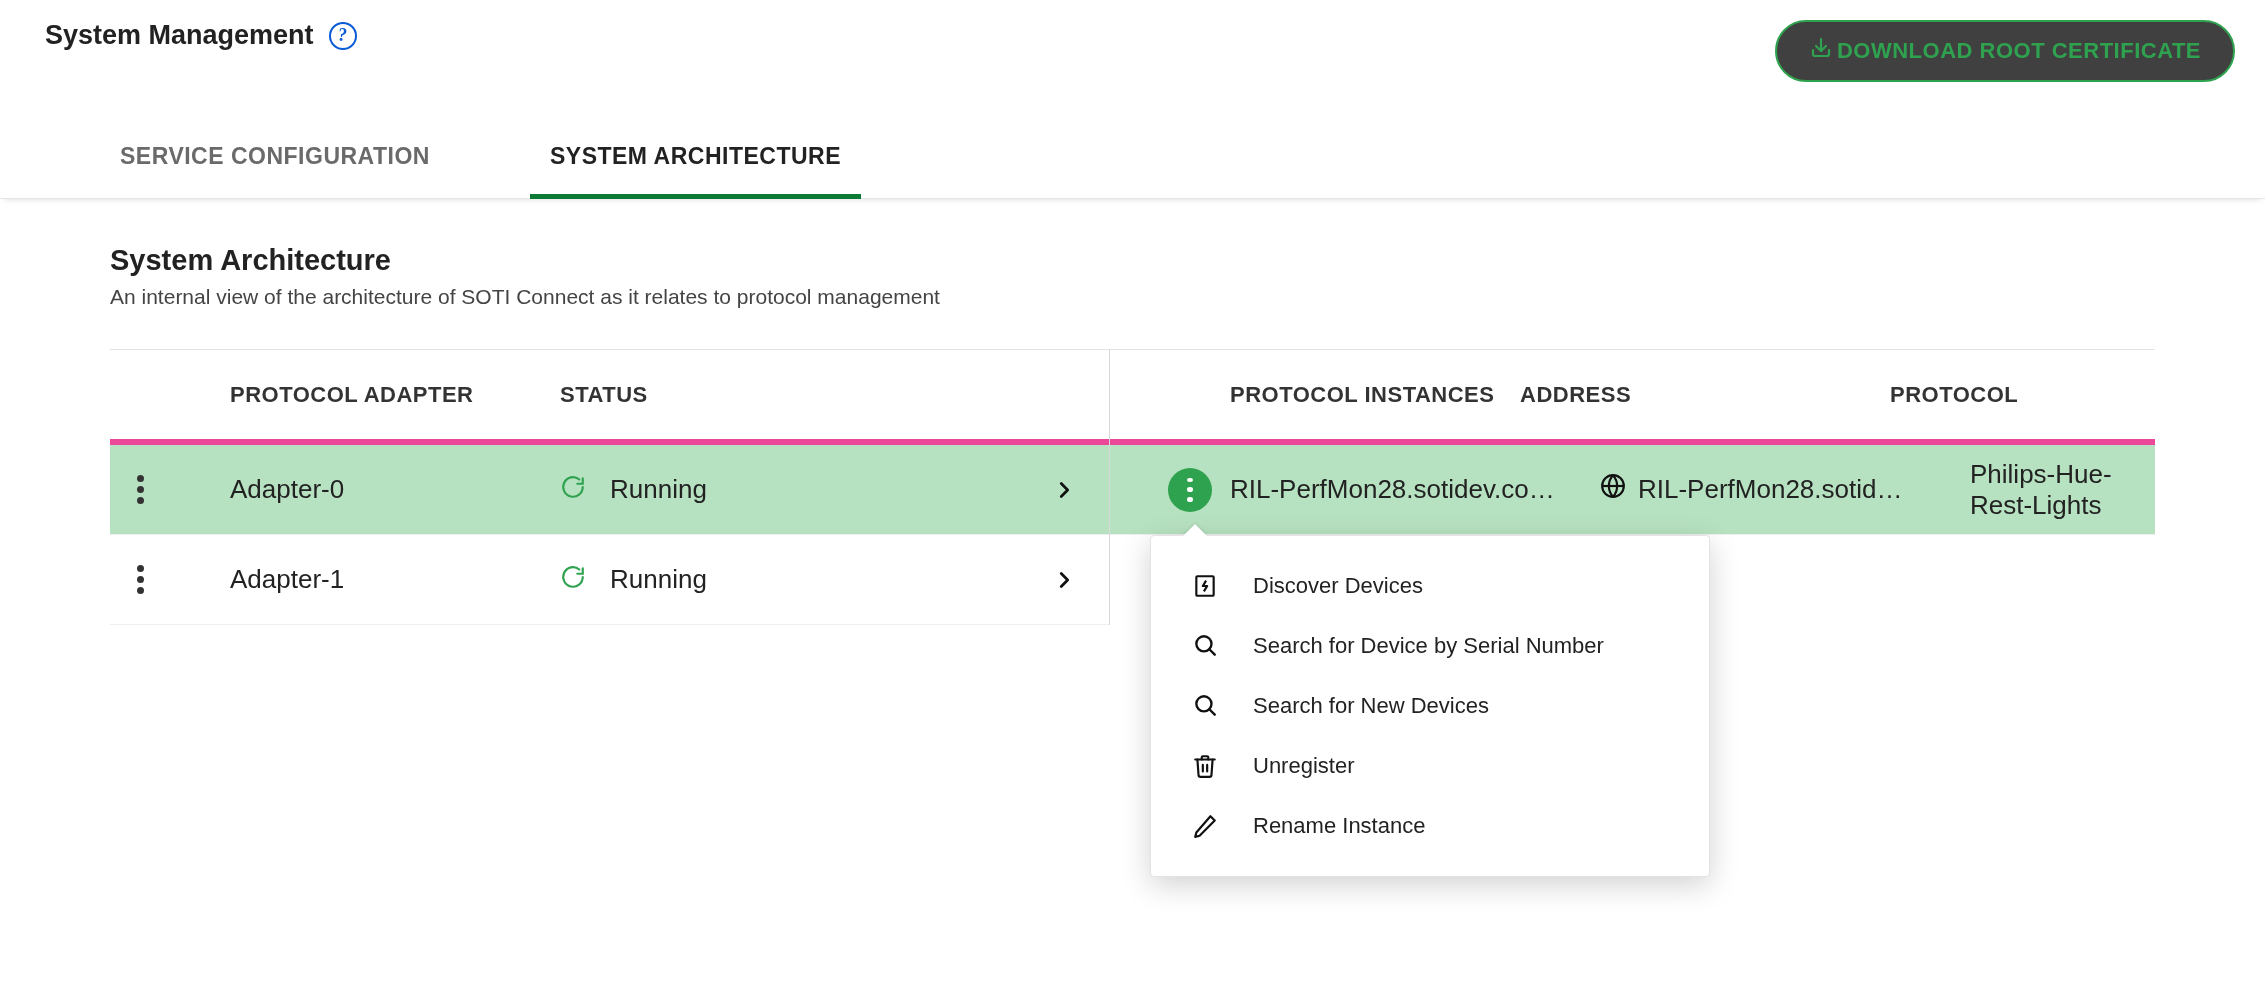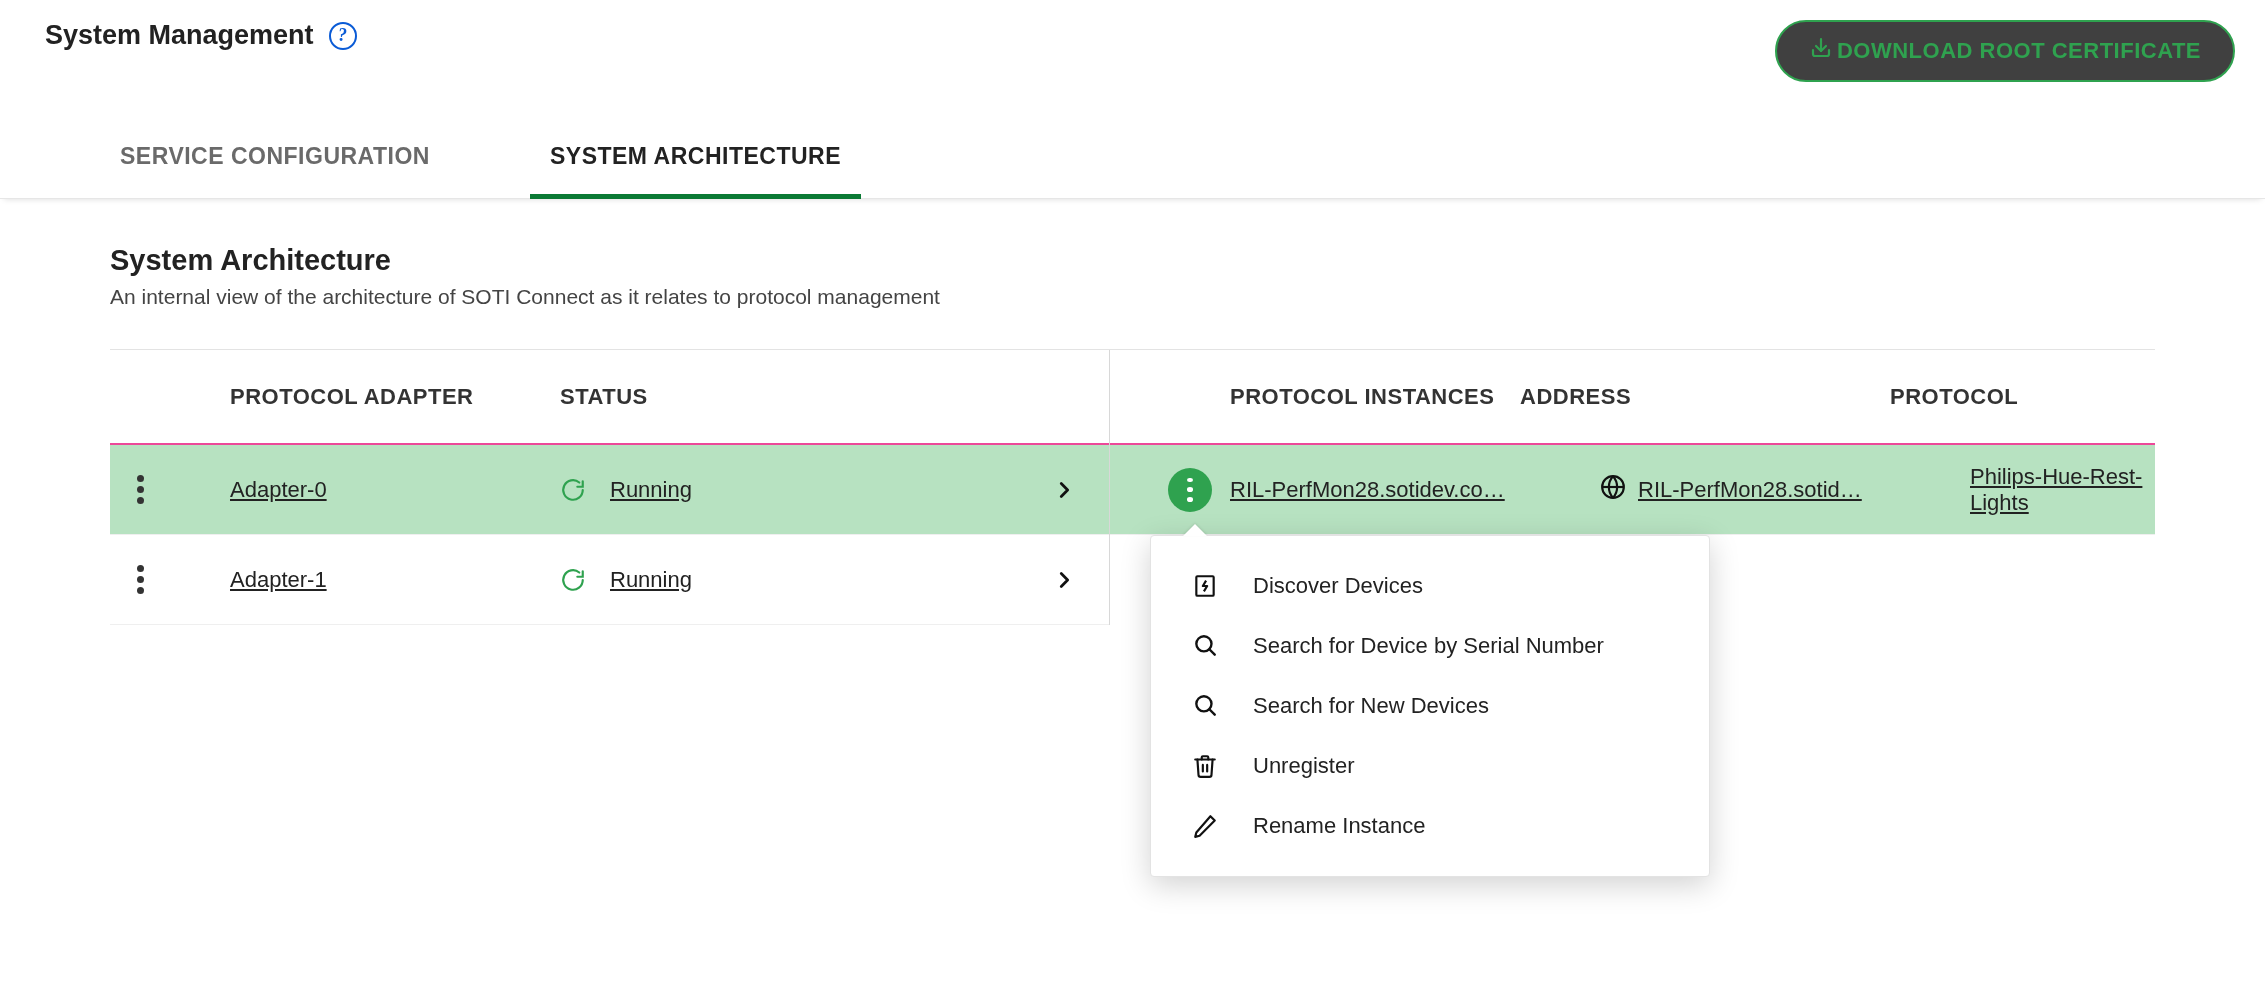--- a/index.html
+++ b/index.html
@@ -113,45 +113,44 @@
   }
   .right-panel {
     flex: 1;
     position: relative;
   }
 
   .col-headers {
     display: flex;
     align-items: center;
     height: 95px;
-    border-bottom: 2px solid #ec4899;
+    border-bottom: 6px solid #ec4899;
     font-size: 22px;
     font-weight: 700;
     letter-spacing: 0.5px;
     color: #333;
   }
   .left-panel .col-headers { padding-left: 60px; }
   .left-panel .col-adapter { width: 390px; padding-left: 60px; }
   .left-panel .col-status  { flex: 1; }
   .left-panel .col-chev    { width: 90px; }
 
   .right-panel .col-headers { padding-left: 40px; }
   .right-panel .col-inst  { width: 370px; padding-left: 80px; }
   .right-panel .col-addr  { width: 370px; }
   .right-panel .col-proto { flex: 1; }
 
   .row {
     display: flex;
     align-items: center;
     height: 90px;
-    font-size: 22px;
+    font-size: 26px;
     color: #222;
     border-bottom: 1px solid #efefef;
     cursor: default;
-    text-decoration: underline;
   }
   .row.selected { background: #b7e2c1; }
   .row .menu-cell { width: 60px; display:flex; align-items:center; justify-content:center; }
   .kebab {
     display: inline-flex;
     flex-direction: column;
     gap: 4px;
     padding: 10px;
     cursor: pointer;
   }

